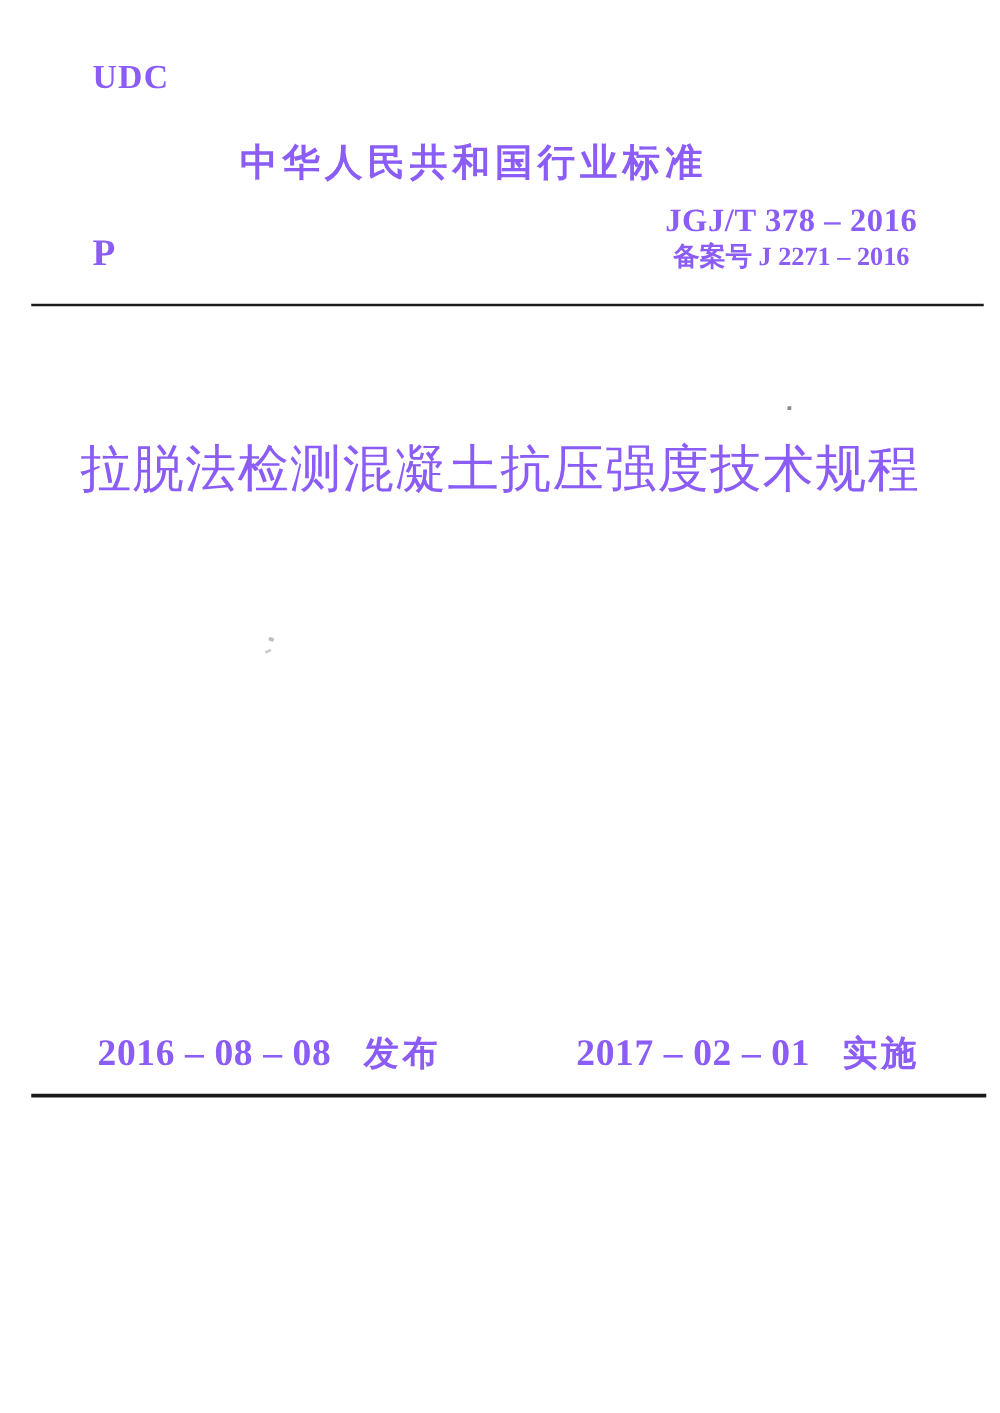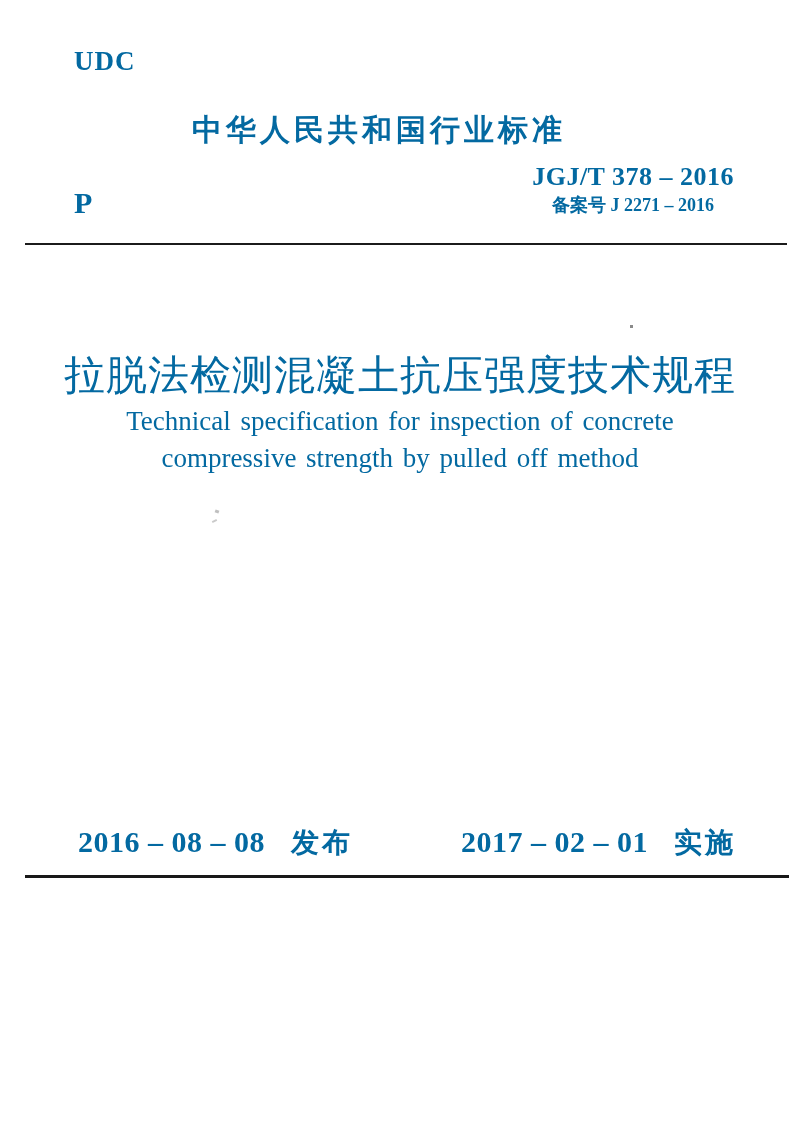--- a/index.html
+++ b/index.html
@@ -5,21 +5,21 @@
   html, body { margin: 0; padding: 0; }
   body {
     width: 800px; height: 1130px;
     background: #fbfbfa;
     font-family: "Liberation Serif", serif;
   }
   .page {
     position: relative;
     width: 800px; height: 1130px;
     background: #ffffff;
-    color: #0369a1;
+    color: #8b5cf6;
     overflow: hidden;
   }
 
   
   .udc {
     position: absolute; left: 74px; top: 46px;
     font-size: 27px; font-weight: bold; letter-spacing: 1px;
   }
   .std-type {
     position: absolute; left: 192px; top: 110px;
@@ -30,21 +30,21 @@
   .logo {
     position: absolute; left: 588px; top: 70px;
     width: 168px; height: 86px;
   }
   .std-nums {
     position: absolute; right: 66px; top: 162px;
     text-align: center; font-weight: bold; line-height: 29px;
     white-space: nowrap;
   }
   .std-no   { font-size: 26px; letter-spacing: 0.5px; }
-  .record-no{ font-size: 18px; }
+  .record-no{ font-size: 21px; }
   .p-mark {
     position: absolute; left: 74px; top: 186px;
     font-size: 30px; font-weight: bold;
   }
   .rule-top {
     position: absolute; left: 25px; top: 243px;
     width: 762px; height: 2px; background: #1b1b1b;
   }
 
   
@@ -107,24 +107,20 @@
   <div class="std-nums">
     <div class="std-no">JGJ/T 378 – 2016</div>
     <div class="record-no">备案号 J 2271 – 2016</div>
   </div>
 
   <div class="p-mark">P</div>
 
   <div class="rule-top"></div>
 
   <div class="title-cn">拉脱法检测混凝土抗压强度技术规程</div>
-  <div class="title-en">
-    <div>Technical specification for inspection of concrete</div>
-    <div>compressive strength by pulled off method</div>
-  </div>
 
   <div class="speck speck-a"></div>
   <div class="speck speck-b"></div>
   <div class="speck speck-c"></div>
 
   <div class="dates">
     <div class="date-issue">
       <span class="date-num">2016 – 08 – 08</span><span class="date-label">发布</span>
     </div>
     <div class="date-impl">

